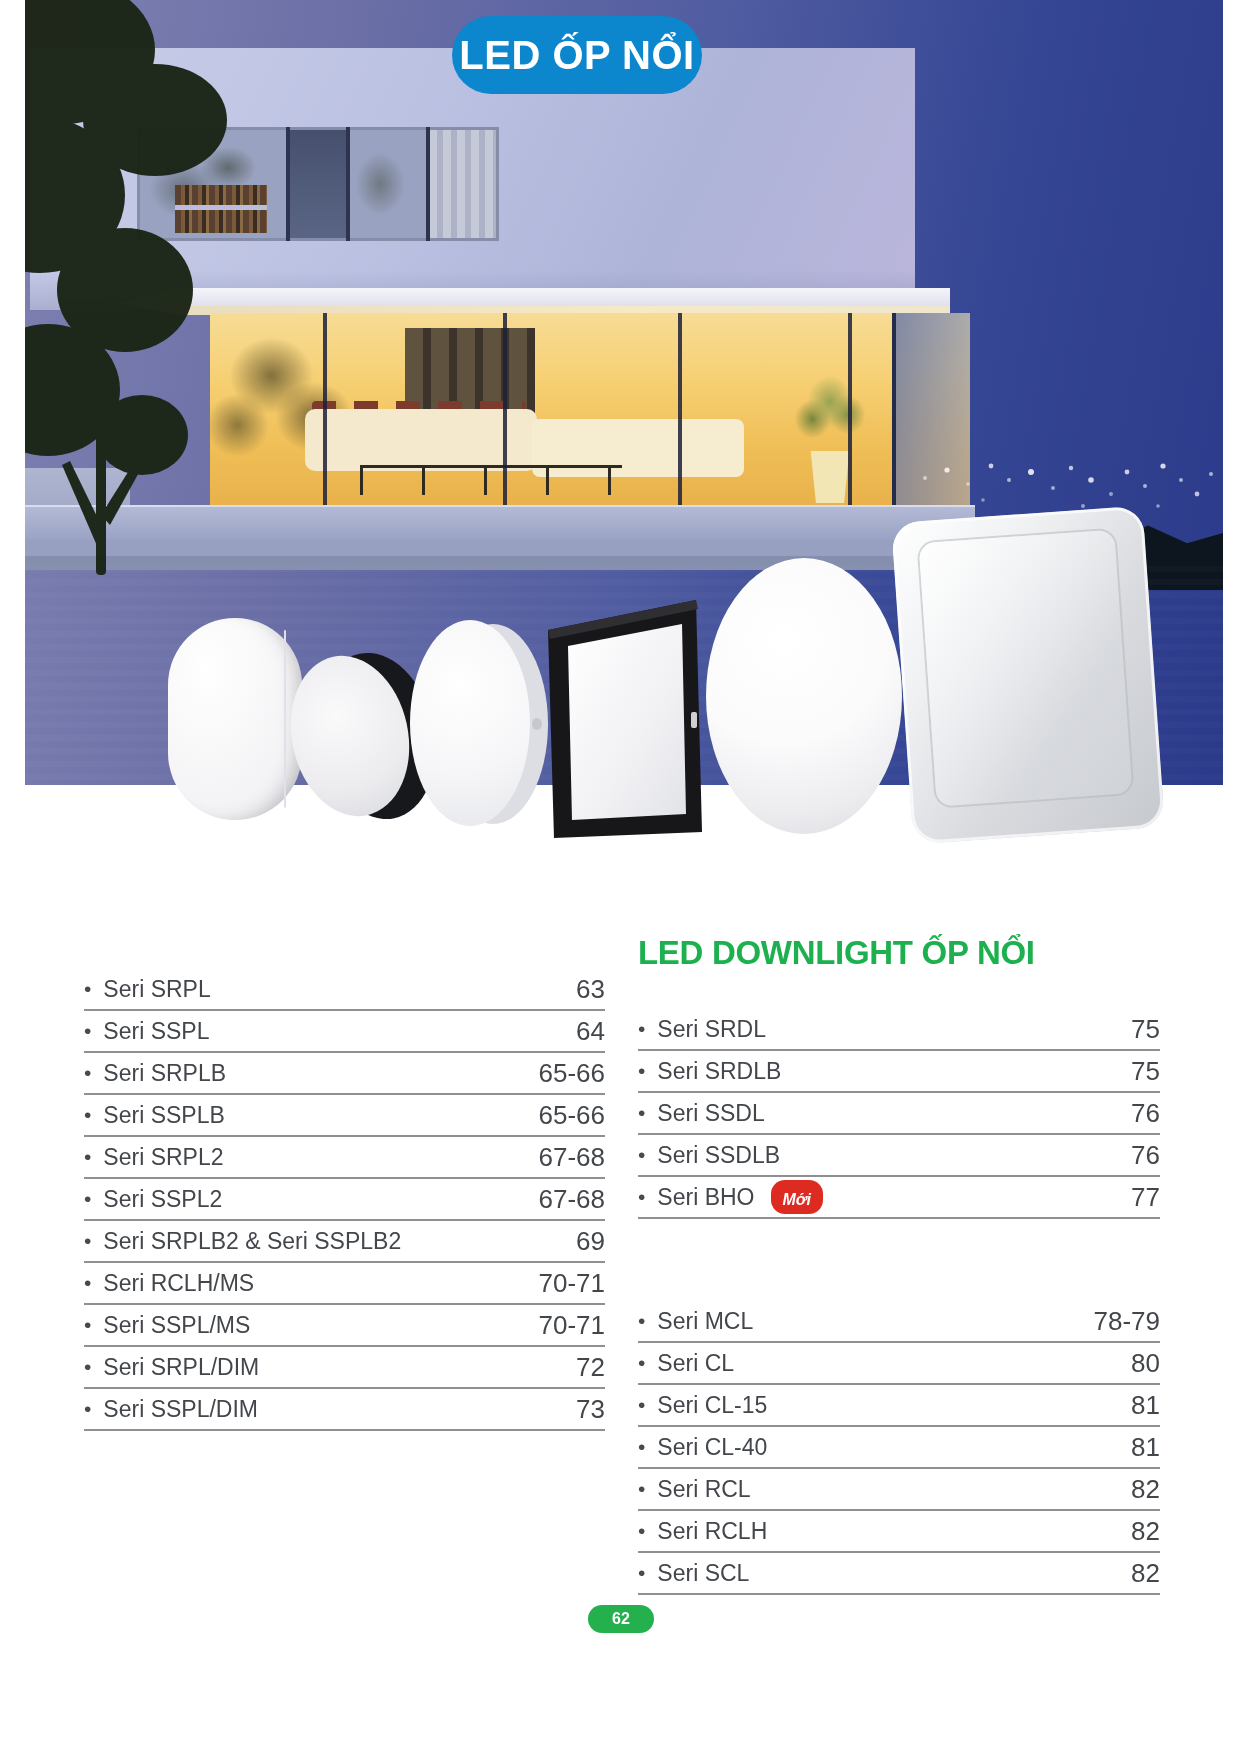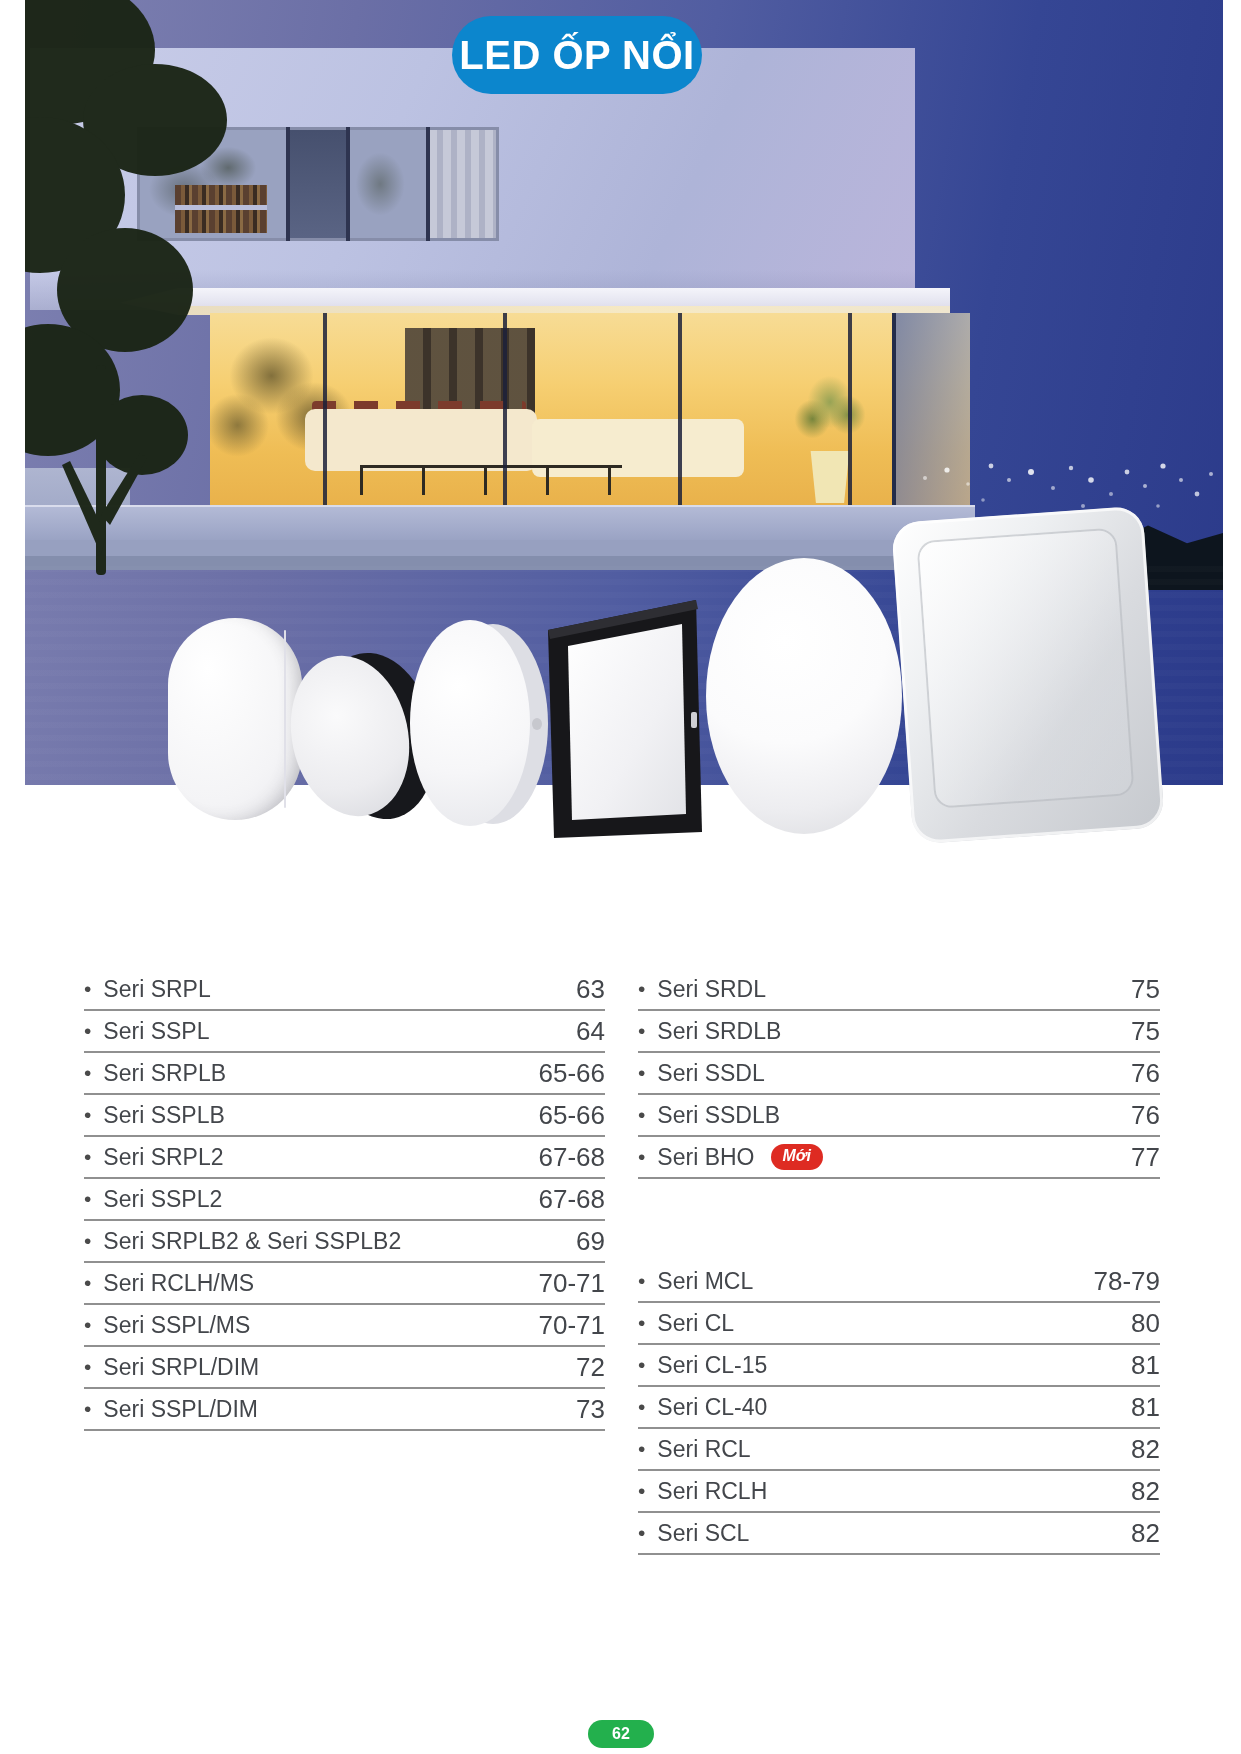--- a/index.html
+++ b/index.html
@@ -122,25 +122,25 @@
   .col-right { position:absolute; left:638px; top:933px; width:522px; }
   .section-title { font-size:33px; line-height:40px; font-weight:bold; color:#1db04e; letter-spacing:-.3px; }
   .toc { margin-top:36px; }
   .toc-row { height:42px; display:flex; align-items:center; justify-content:space-between;
              border-bottom:2px solid #909090; font-size:23px; color:#43464b; }
   .toc-label { display:flex; align-items:center; }
   .bullet { margin-right:12px; font-size:21px; color:#4a4a4a; }
   .toc-page { font-size:26px; color:#43464b; }
   .new-badge { display:inline-block; margin-left:16px; background:#de2b22; color:#ffffff;
              font-style:italic; font-weight:bold; font-size:16px; line-height:16px;
-             padding:4px 12px 6px; border-radius:14px; }
+             padding:12px 12px 6px; border-radius:14px; }
   .block2 { margin-top:82px; }
   .block2 .toc { margin-top:8px; }
 
-  .page-badge { position:absolute; left:588px; top:1720px; width:66px; height:28px; border-radius:14px;
+  .page-badge { position:absolute; left:588px; top:1605px; width:66px; height:28px; border-radius:14px;
              background:#23b04d; color:#ffffff; font-size:16px; font-weight:bold;
              display:flex; align-items:center; justify-content:center; }
 </style>
 </head>
 <body>
 
 <div class="page">
 
   <div class="hero">
     <div class="photo">
@@ -340,20 +340,21 @@
         <span class="toc-label">
             <span class="bullet">•</span>
             <span>Seri SSPL/DIM</span>
           </span>
         <span class="toc-page">73</span>
       </div>
     </div>
   </div>
 
   <div class="col-right">
+    <h2 class="section-title">LED DOWNLIGHT ỐP NỔI</h2>
     <div class="toc">
       <div class="toc-row">
         <span class="toc-label">
             <span class="bullet">•</span>
             <span>Seri SRDL</span>
           </span>
         <span class="toc-page">75</span>
       </div>
       <div class="toc-row">
         <span class="toc-label">

